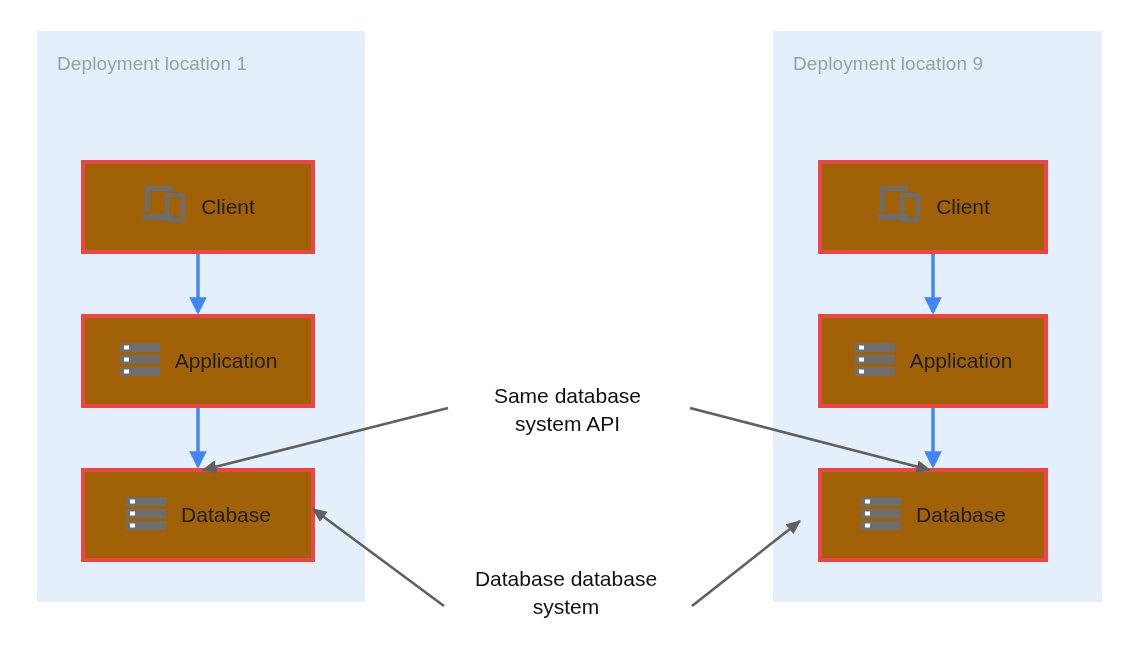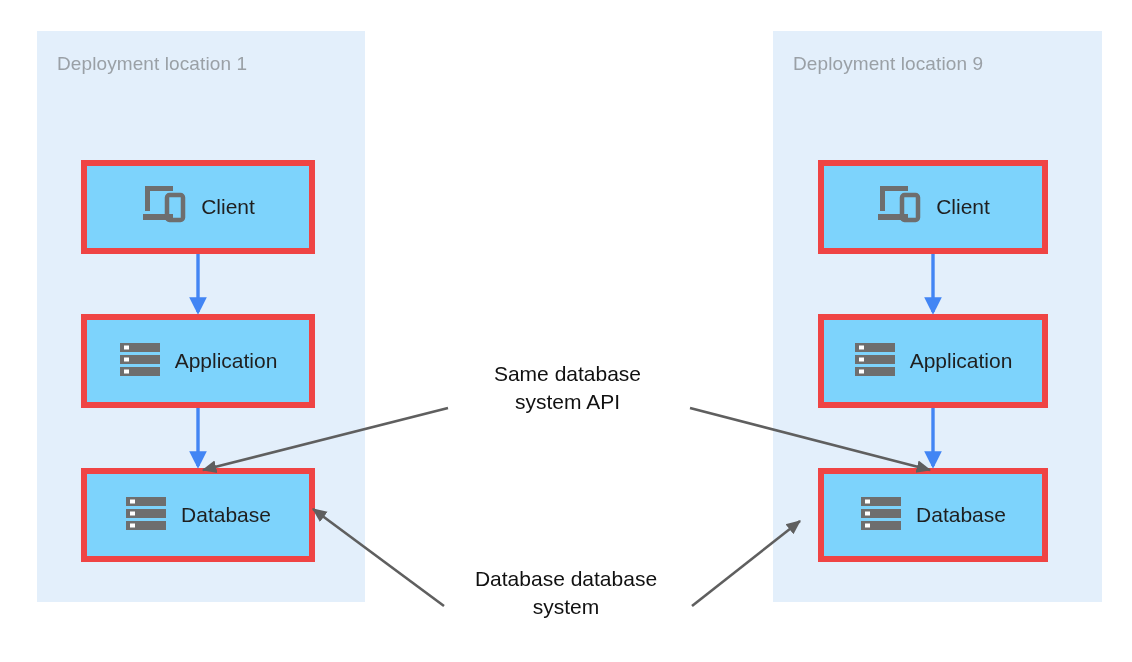--- a/index.html
+++ b/index.html
@@ -23,22 +23,22 @@
   }
   .zone-label {
     position: absolute;
     font-size: 19px;
     color: #9aa0a6;
     letter-spacing: 0.1px;
     white-space: nowrap;
   }
   .node {
     position: absolute;
-    background: #7dd3fc;
-    border: 6px solid #ef4444;
+    background: #a16207;
+    border: 4px solid #ef4444;
     box-sizing: border-box;
     display: flex;
     align-items: center;
     justify-content: center;
   }
   .node-inner {
     display: flex;
     align-items: center;
     gap: 14px;
   }
@@ -187,19 +187,19 @@
 
     <line x1="933" y1="408" x2="933" y2="466" stroke="#4285f4" stroke-width="3.4" marker-end="url(#blueHead)"></line>
 
     <line x1="448" y1="408" x2="203" y2="470" stroke="#5f5f5f" stroke-width="2.6" marker-end="url(#grayHead)"></line>
     <line x1="690" y1="408" x2="930" y2="470" stroke="#5f5f5f" stroke-width="2.6" marker-end="url(#grayHead)"></line>
 
     <line x1="444" y1="606" x2="313" y2="509" stroke="#5f5f5f" stroke-width="2.6" marker-end="url(#grayHead)"></line>
     <line x1="692" y1="606" x2="800" y2="521" stroke="#5f5f5f" stroke-width="2.6" marker-end="url(#grayHead)"></line>
   </svg>
 
-  <div class="annot" style="left:455px; top:360px; width:225px;">Same database
+  <div class="annot" style="left:455px; top:382px; width:225px;">Same database
 system API</div>
 
   <div class="annot" style="left:452px; top:565px; width:228px;">Database database
 system</div>
 
 </div>
 
 </body></html>

